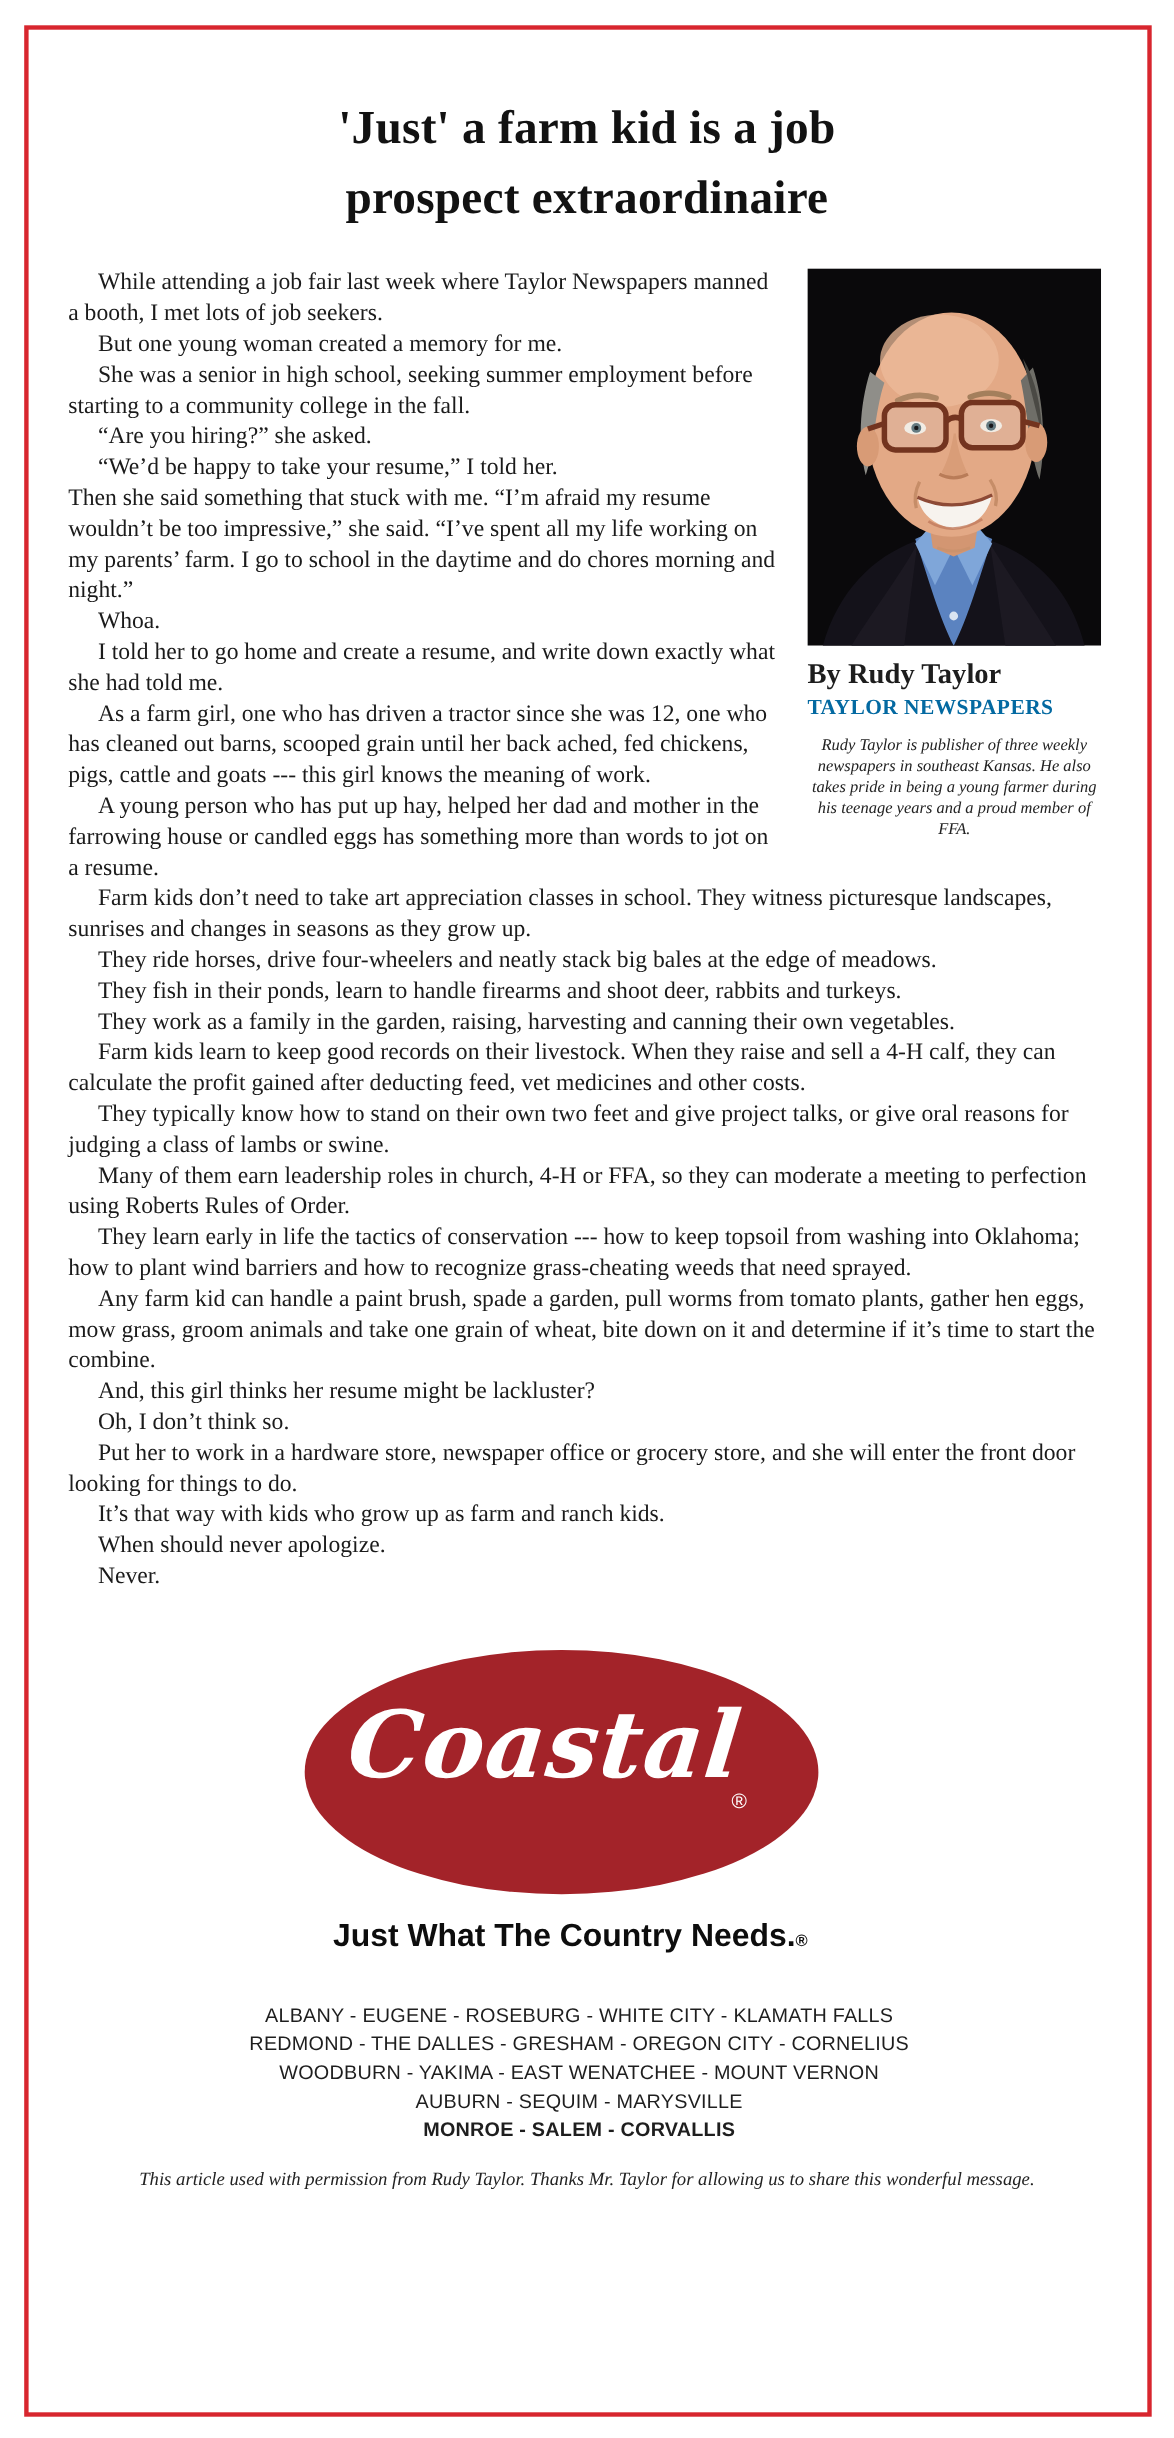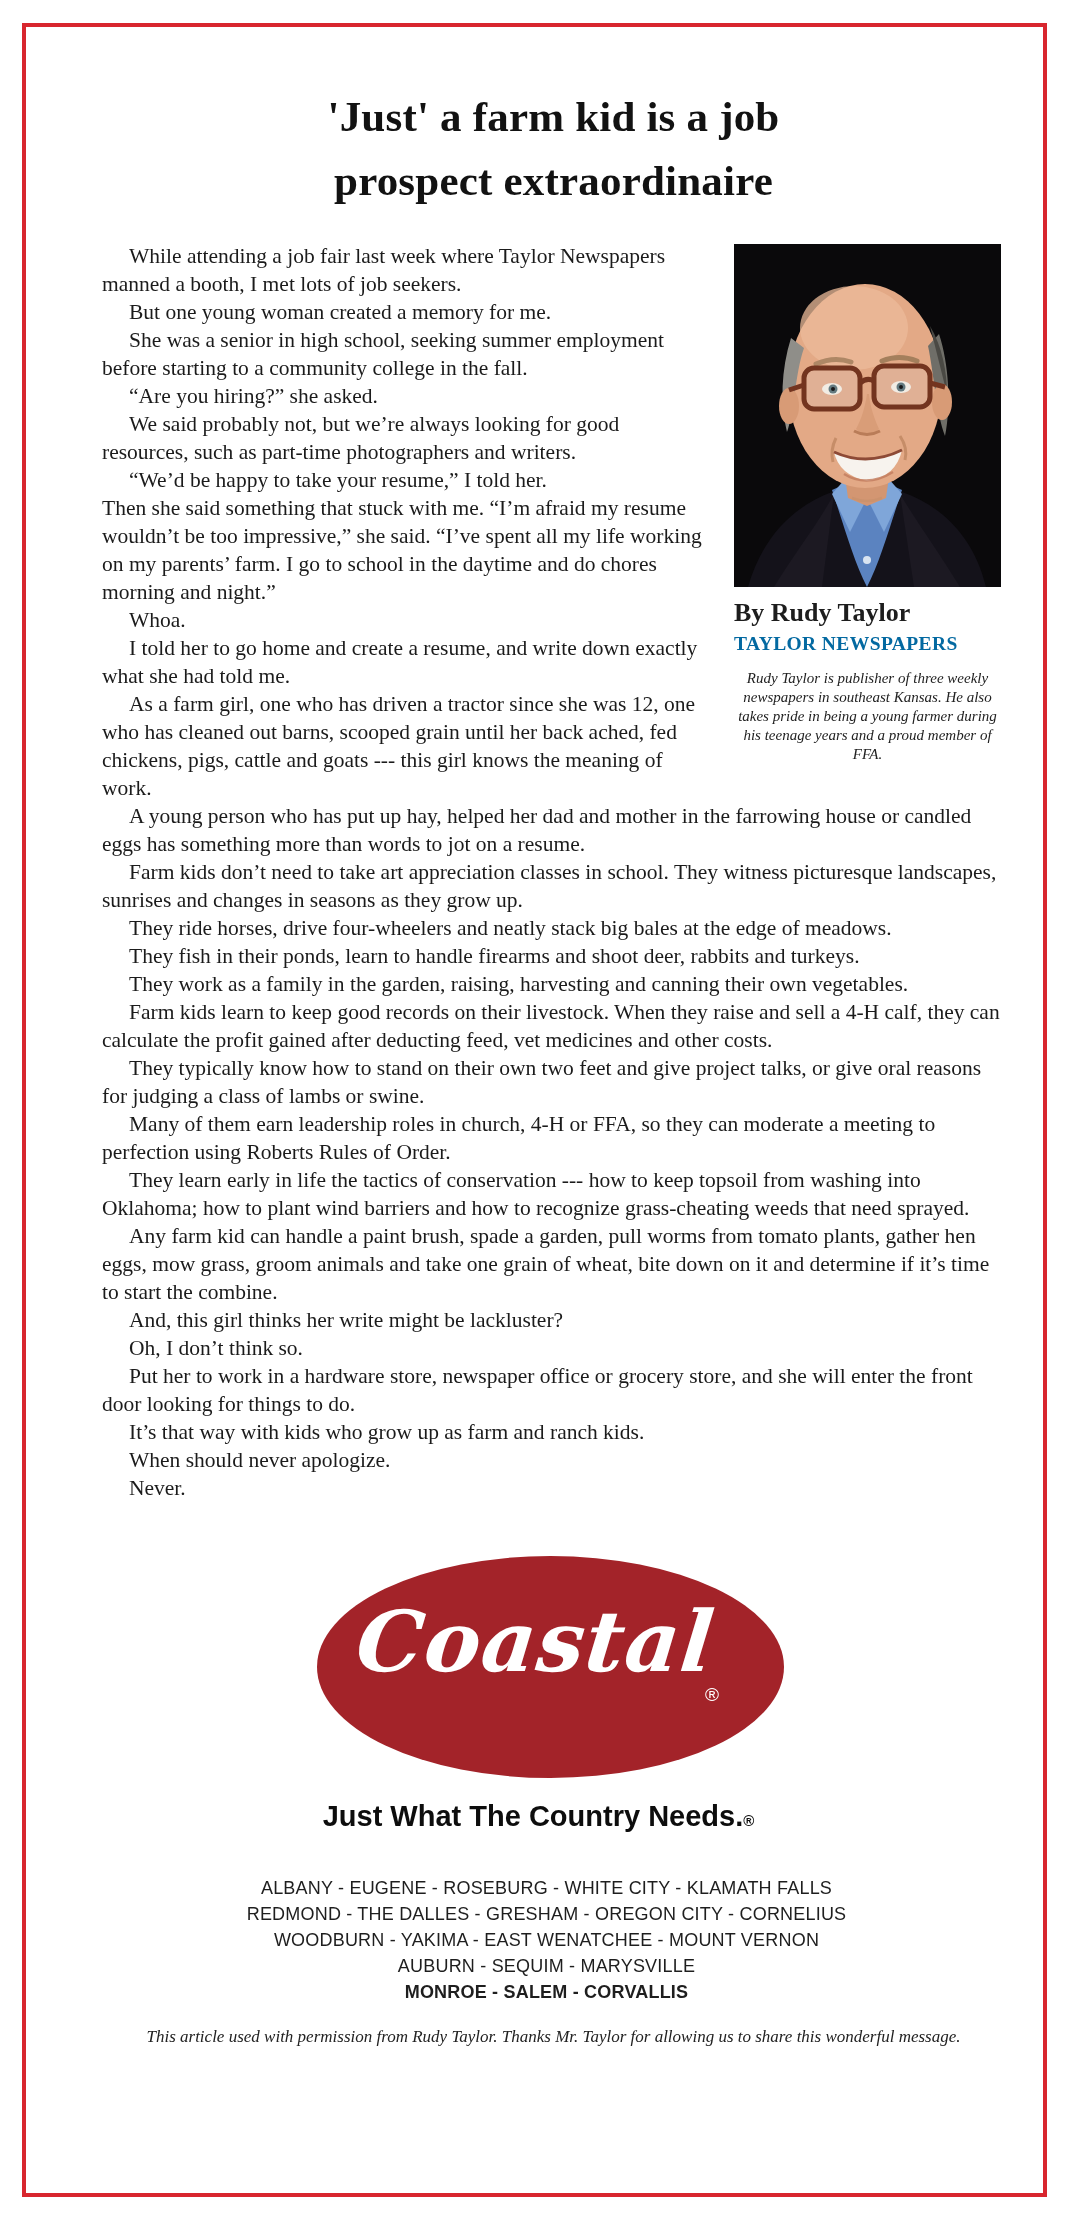--- a/index.html
+++ b/index.html
@@ -5,21 +5,20 @@
   * { box-sizing: border-box; }
   html, body { margin: 0; padding: 0; background: #ffffff; }
   #page {
     position: relative;
     width: 1067px;
     height: 2216px;
     background: #ffffff;
     overflow: hidden;
     font-family: "Liberation Serif", serif;
     color: #1b1b1b;
-    padding-left: 40px;
   }
   .frame {
     position: absolute;
     left: 22px; top: 23px; right: 20px; bottom: 19px;
     border: 4px solid #d8262e;
     pointer-events: none;
   }
   .content { position: relative; padding-top: 56px; }
 
   .title {
@@ -197,21 +196,20 @@
 
           <p class="para">While attending a job fair last week where Taylor Newspapers manned a booth, I met lots of job seekers.</p>
 
 
           <p class="para">But one young woman created a memory for me.</p>
 
           <p class="para">She was a senior in high school, seeking summer employment before starting to a community college in the fall.</p>
 
           <p class="para">“Are you hiring?” she asked.</p>
 
-          <p class="para">We said probably not, but we’re always looking for good resources, such as part-time photographers and writers.</p>
 
           <p class="para">“We’d be happy to take your resume,” I told her.</p>
 
           <p class="para no-indent">Then she said something that stuck with me. “I’m afraid my resume wouldn’t be too impressive,” she said. “I’ve spent all my life working on my parents’ farm. I go to school in the daytime and do chores morning and night.”</p>
 
           <p class="para">Whoa.</p>
 
           <p class="para">I told her to go home and create a resume, and write down exactly what she had told me.</p>
 
           <p class="para">As a farm girl, one who has driven a tractor since she was 12, one who has cleaned out barns, scooped grain until her back ached, fed chickens, pigs, cattle and goats --- this girl knows the meaning of work.</p>
@@ -230,21 +228,21 @@
           <p class="para">Farm kids learn to keep good records on their livestock. When they raise and sell a 4-H calf, they can calculate the profit gained after deducting feed, vet medicines and other costs.</p>
 
           <p class="para">They typically know how to stand on their own two feet and give project talks, or give oral reasons for judging a class of lambs or swine.</p>
 
           <p class="para">Many of them earn leadership roles in church, 4-H or FFA, so they can moderate a meeting to perfection using Roberts Rules of Order.</p>
 
           <p class="para">They learn early in life the tactics of conservation --- how to keep topsoil from washing into Oklahoma; how to plant wind barriers and how to recognize grass-cheating weeds that need sprayed.</p>
 
           <p class="para">Any farm kid can handle a paint brush, spade a garden, pull worms from tomato plants, gather hen eggs, mow grass, groom animals and take one grain of wheat, bite down on it and determine if it’s time to start the combine.</p>
 
-          <p class="para">And, this girl thinks her write might be lackluster?</p>
+          <p class="para">And, this girl thinks her resume might be lackluster?</p>
 
           <p class="para">Oh, I don’t think so.</p>
 
           <p class="para">Put her to work in a hardware store, newspaper office or grocery store, and she will enter the front door looking for things to do.</p>
 
           <p class="para">It’s that way with kids who grow up as farm and ranch kids.</p>
 
 
           <p class="para">When should never apologize.</p>
 

